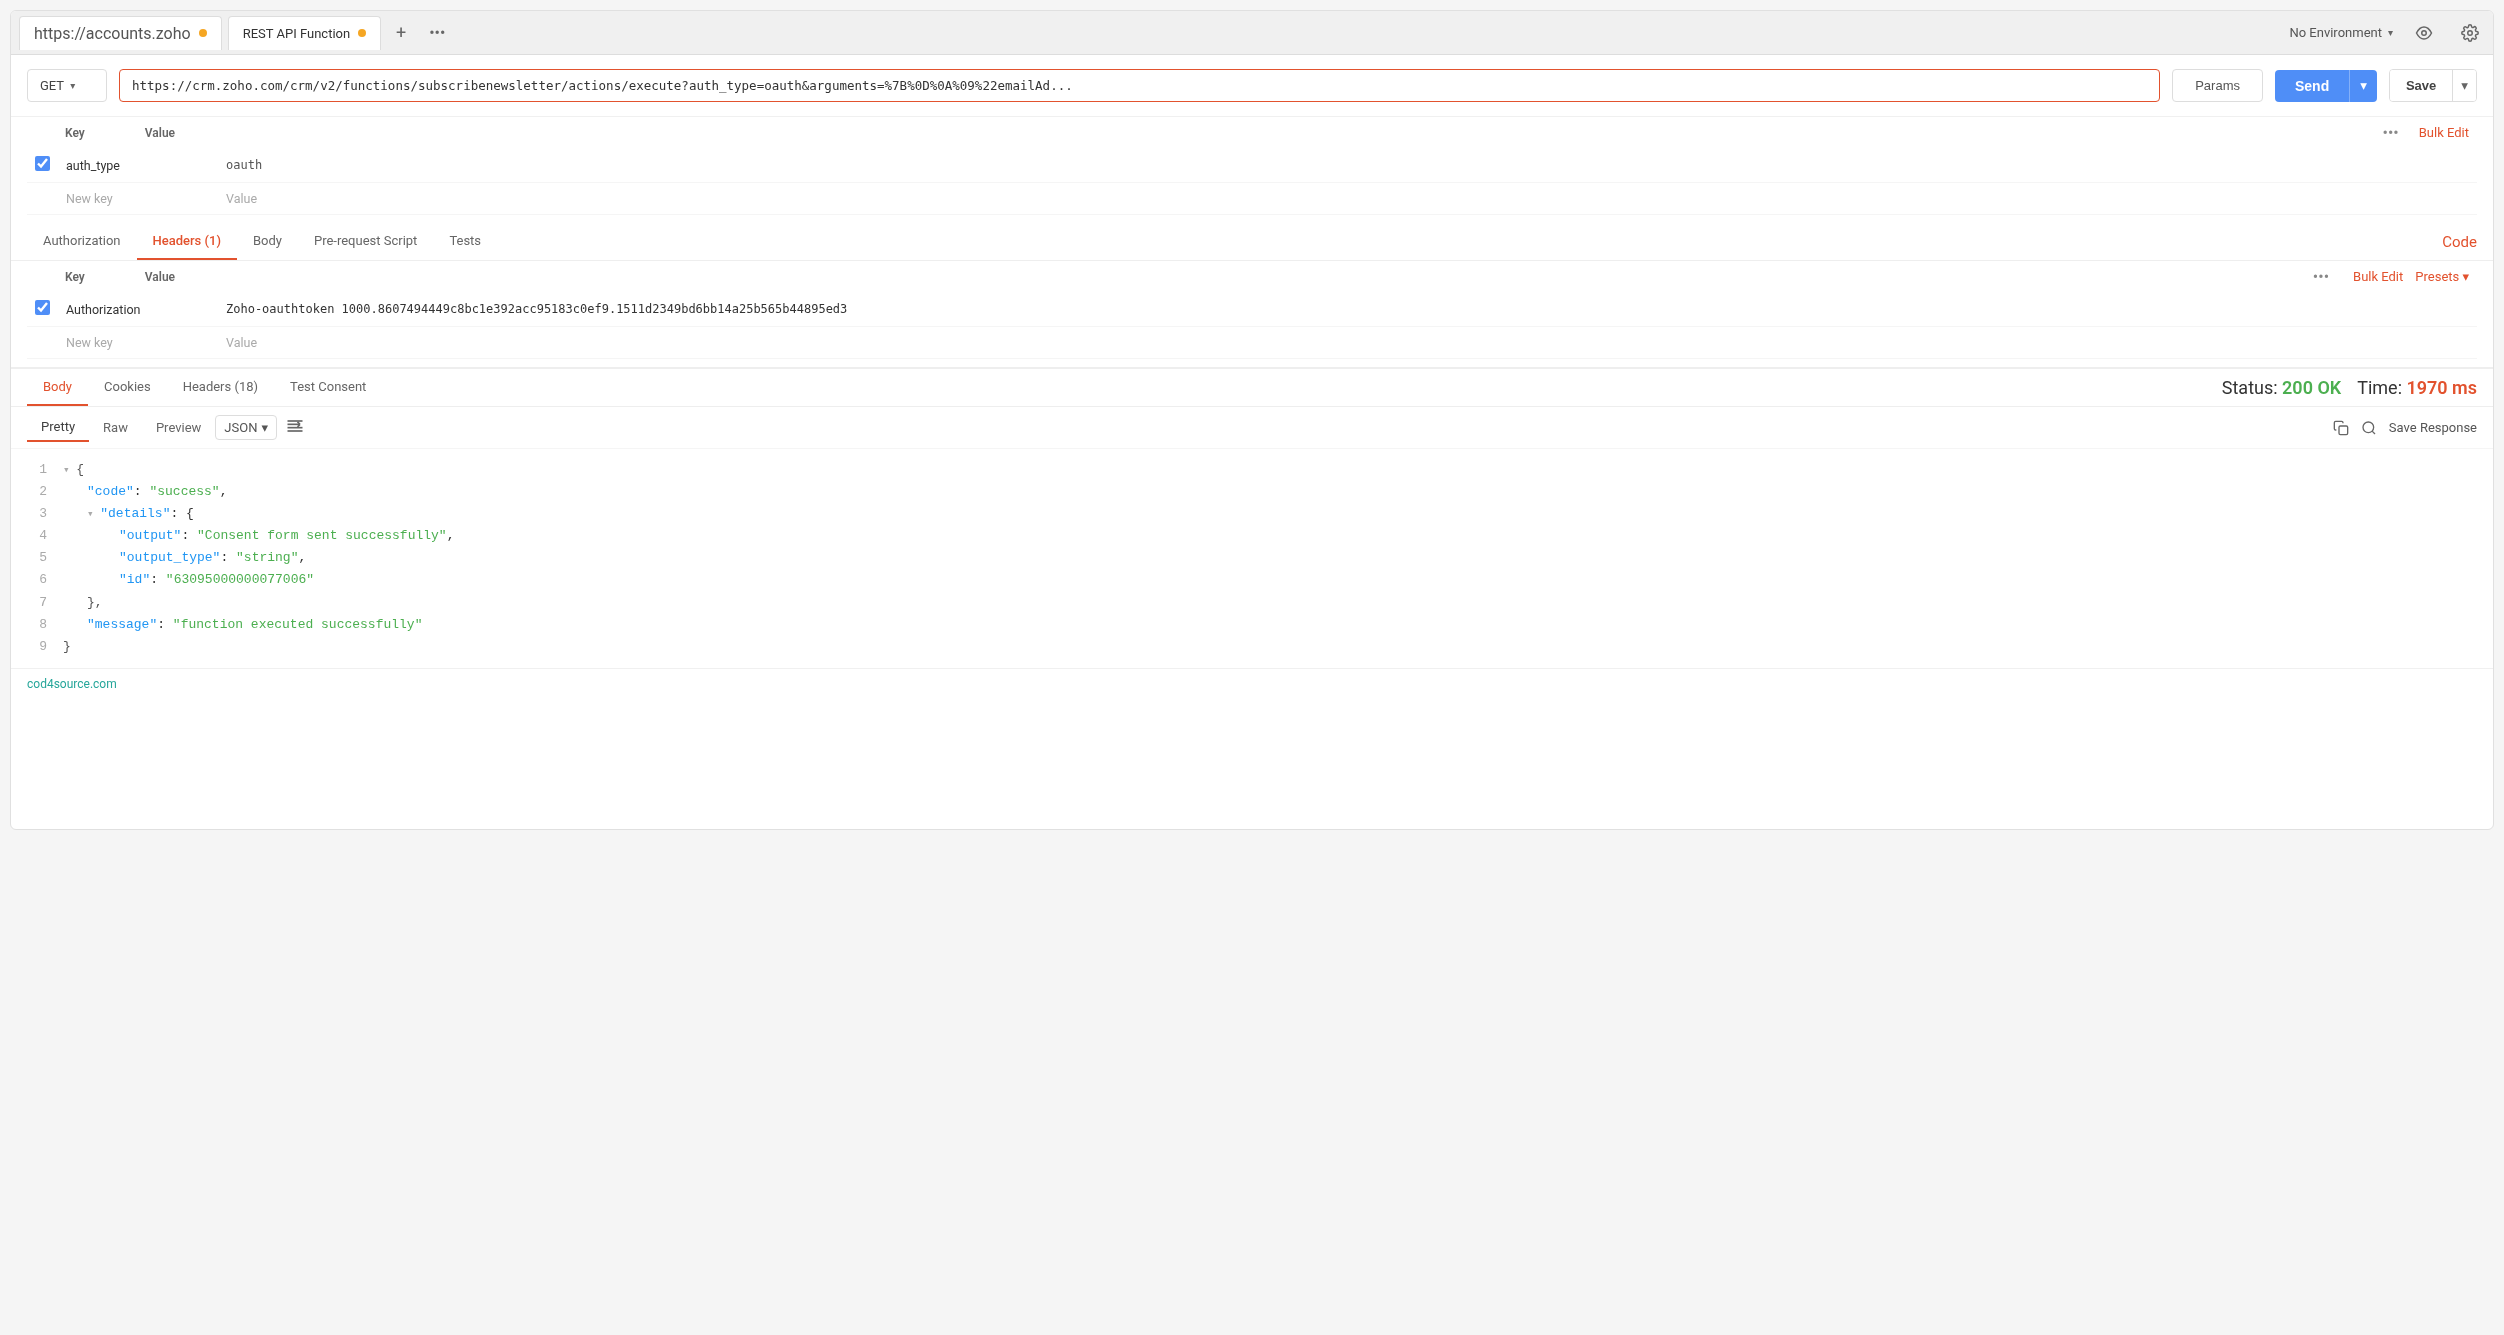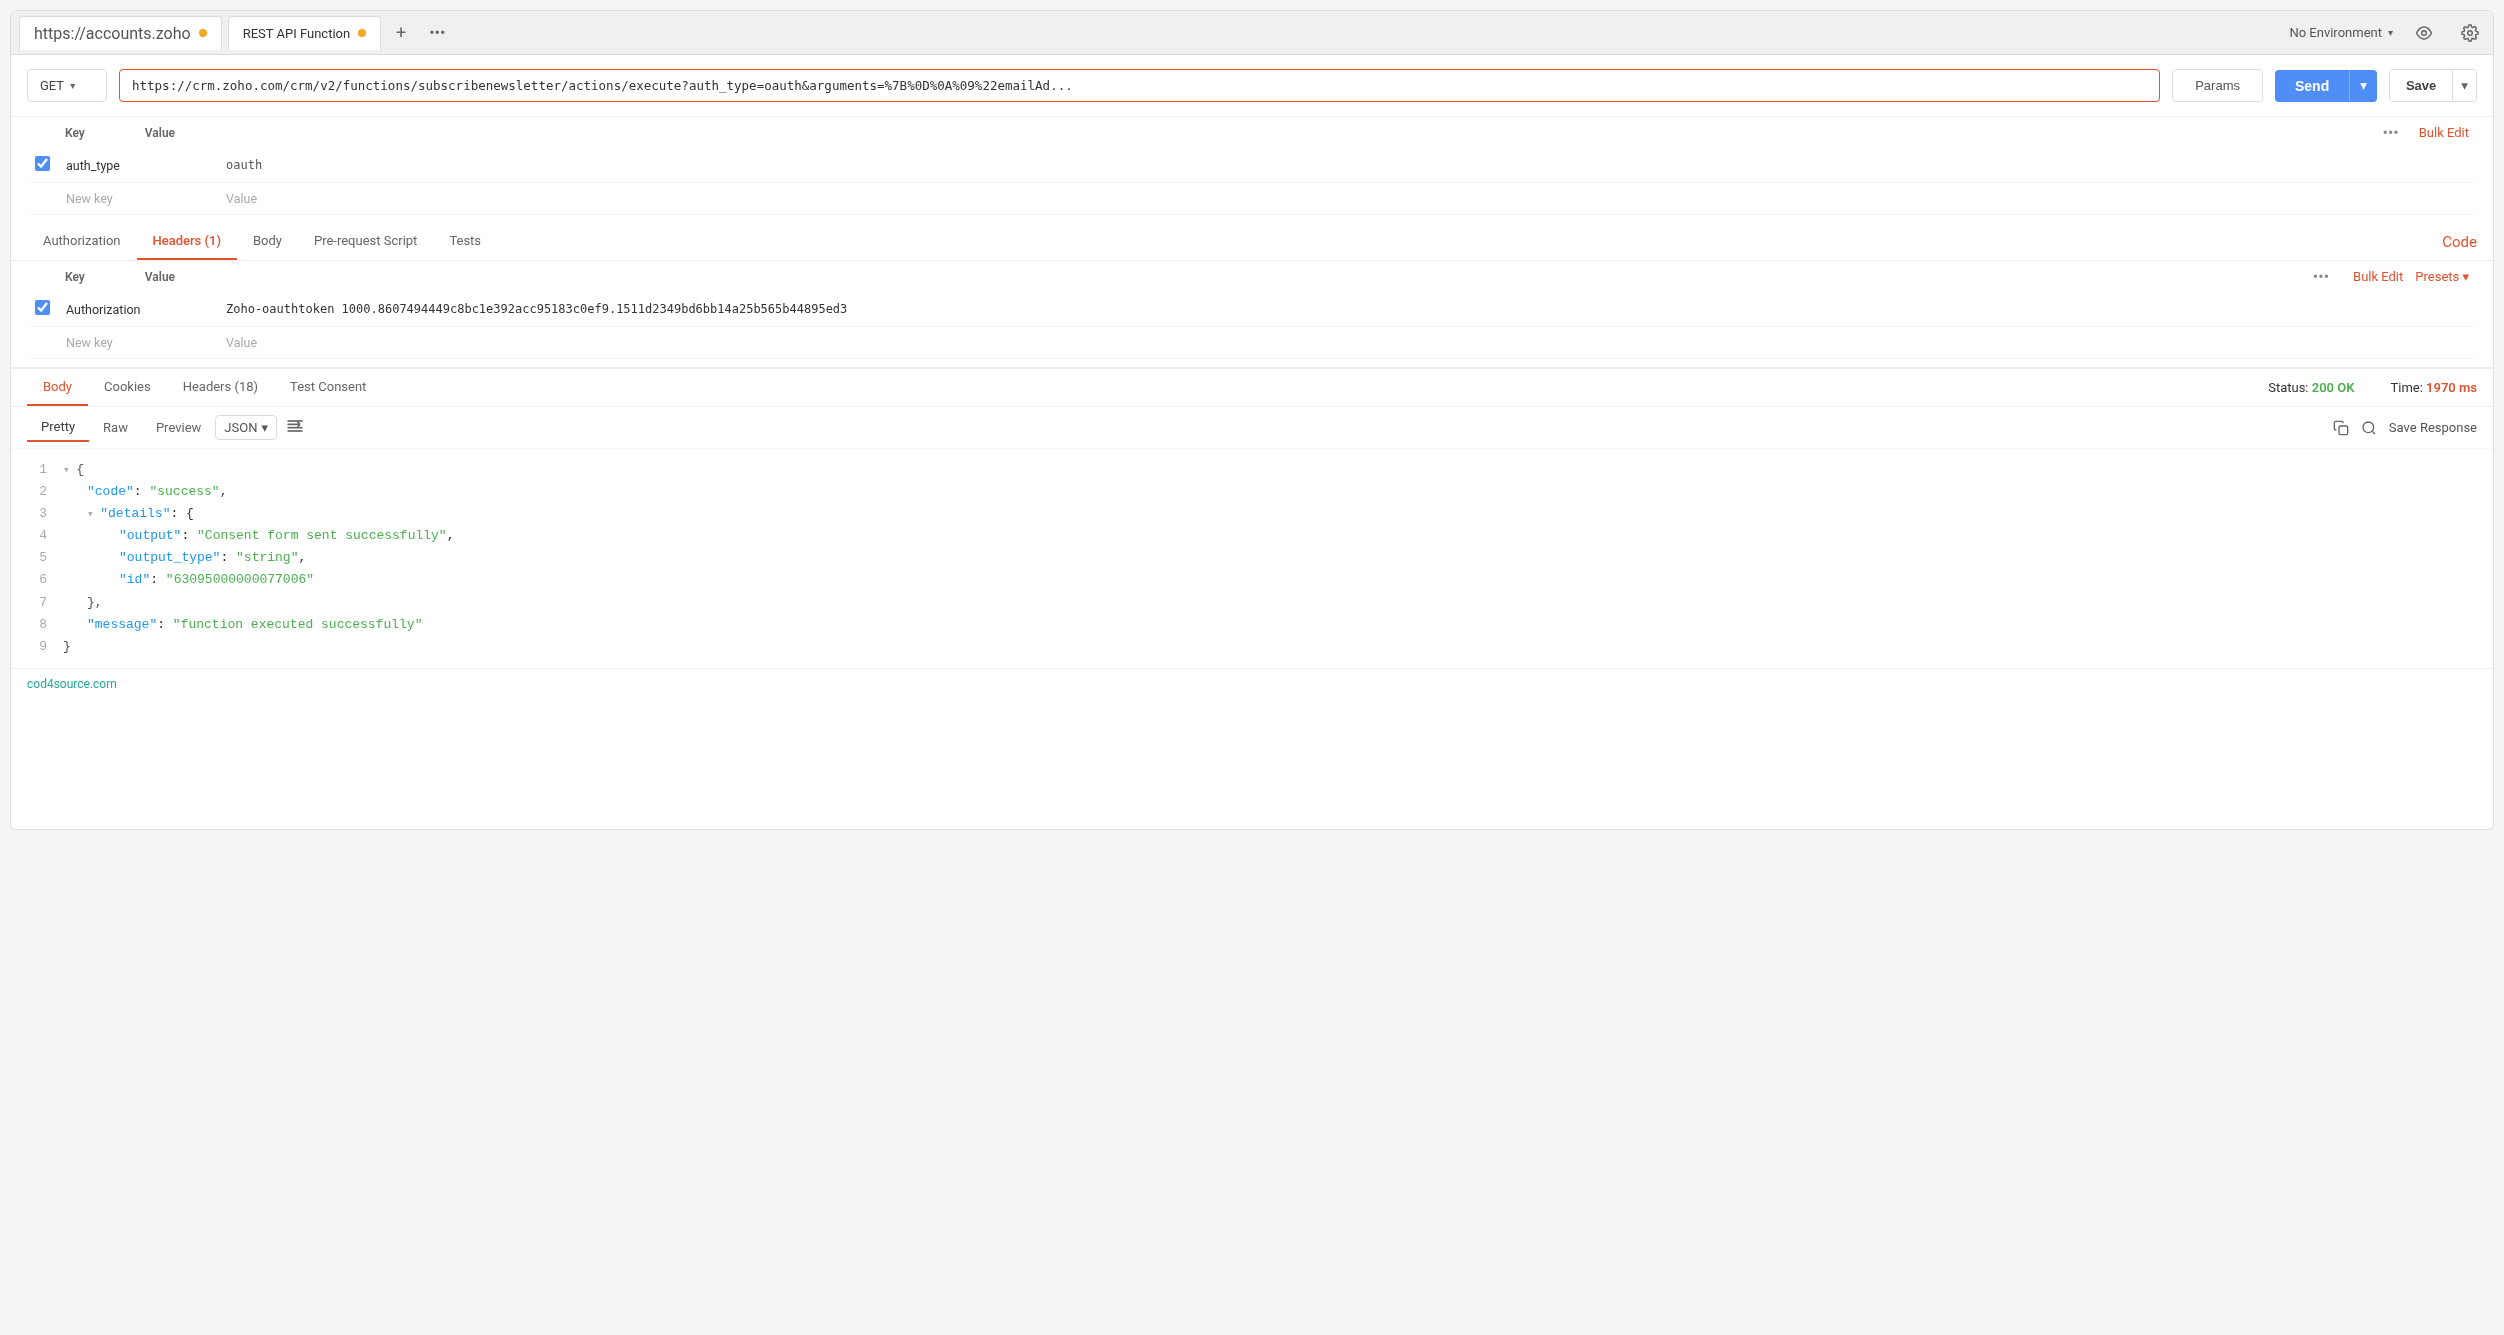--- a/index.html
+++ b/index.html
@@ -315,22 +315,22 @@
       color: #666;
       cursor: pointer;
       border-bottom: 2px solid transparent;
     }
     .response-tab.active {
       color: #e2522e;
       border-bottom: 2px solid #e2522e;
     }
     .response-meta {
       display: flex;
-      gap: 36px;
-      font-size: 13px;
+      gap: 16px;
+      font-size: 18px;
     }
 
     
     .response-sub-tabs {
       display: flex;
       align-items: center;
       padding: 6px 16px;
       gap: 0;
       border-bottom: 1px solid #f5f5f5;
     }

